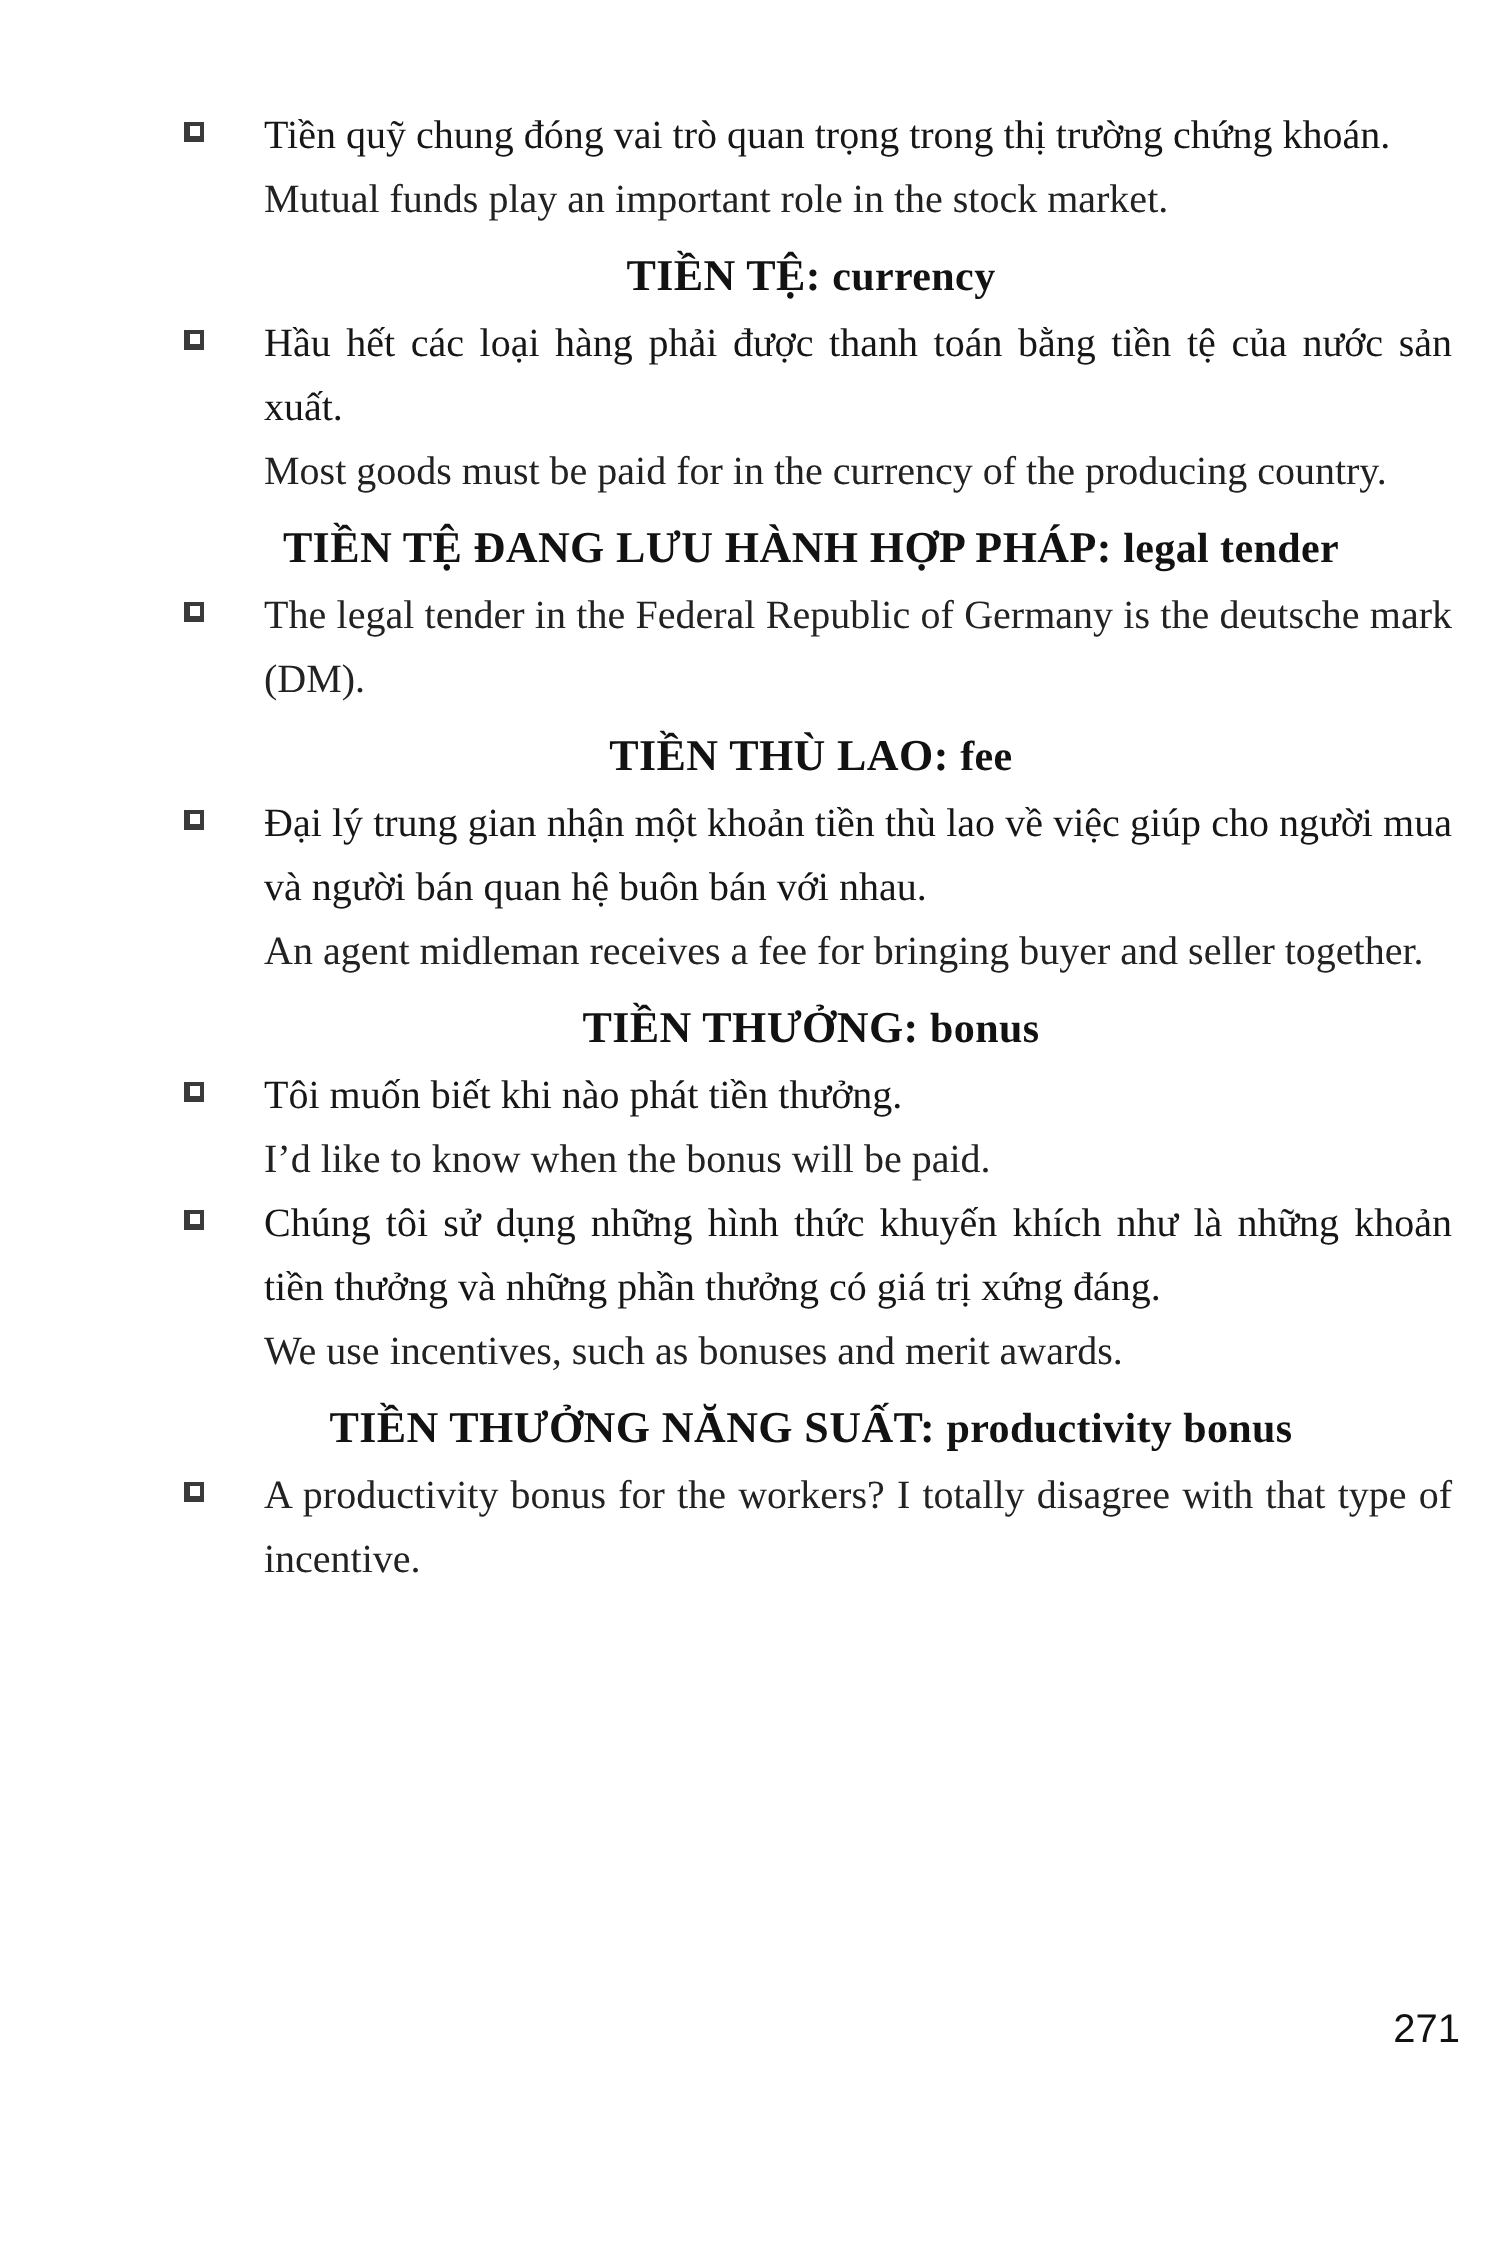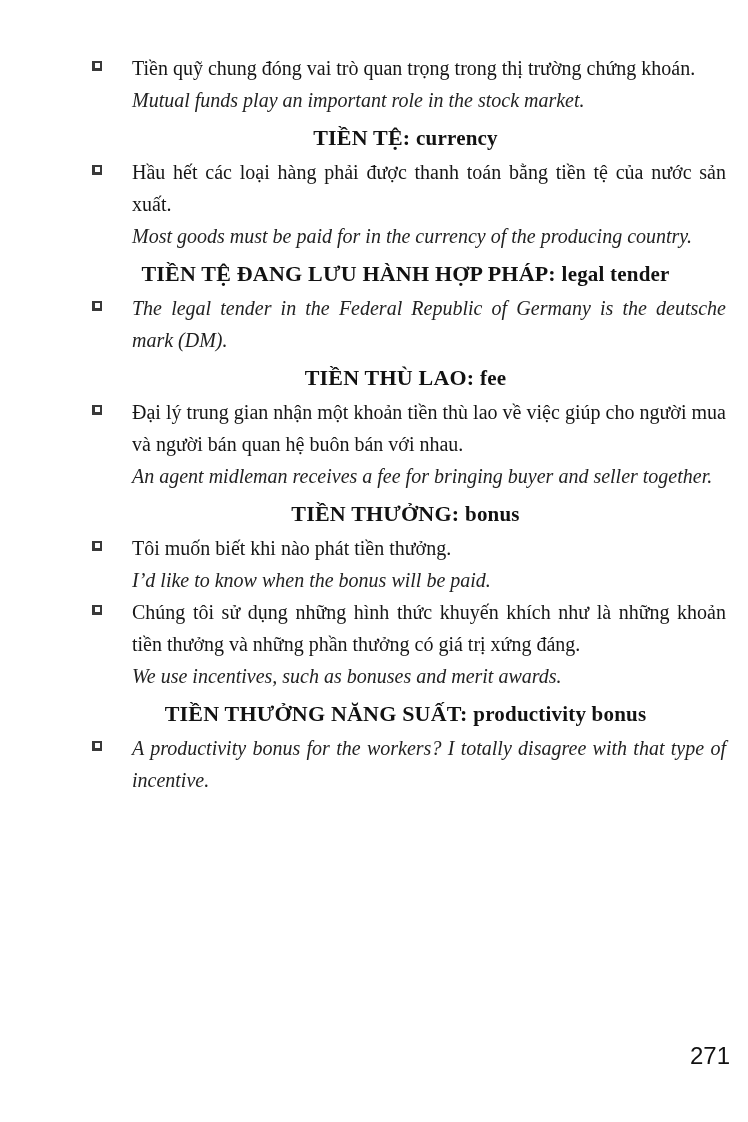--- a/index.html
+++ b/index.html
@@ -44,31 +44,30 @@
   .vi {
     margin: 0;
     font-size: 20px;
     line-height: 32px;
     text-align: justify;
     color: #161616;
   }
   .en {
     margin: 0;
     font-size: 20px;
-    font-style: italic;
     line-height: 32px;
     text-align: justify;
     color: #222222;
   }
   .page-number {
     position: absolute;
-    top: 1042px;
+    top: 1004px;
     right: 46px;
     font-family: "Liberation Sans", sans-serif;
-    font-size: 24px;
+    font-size: 20px;
     color: #111111;
   }
 </style>
 </head>
 <body>
 
 <div class="page">
 
   <div class="example">
     <span class="bullet"></span>

